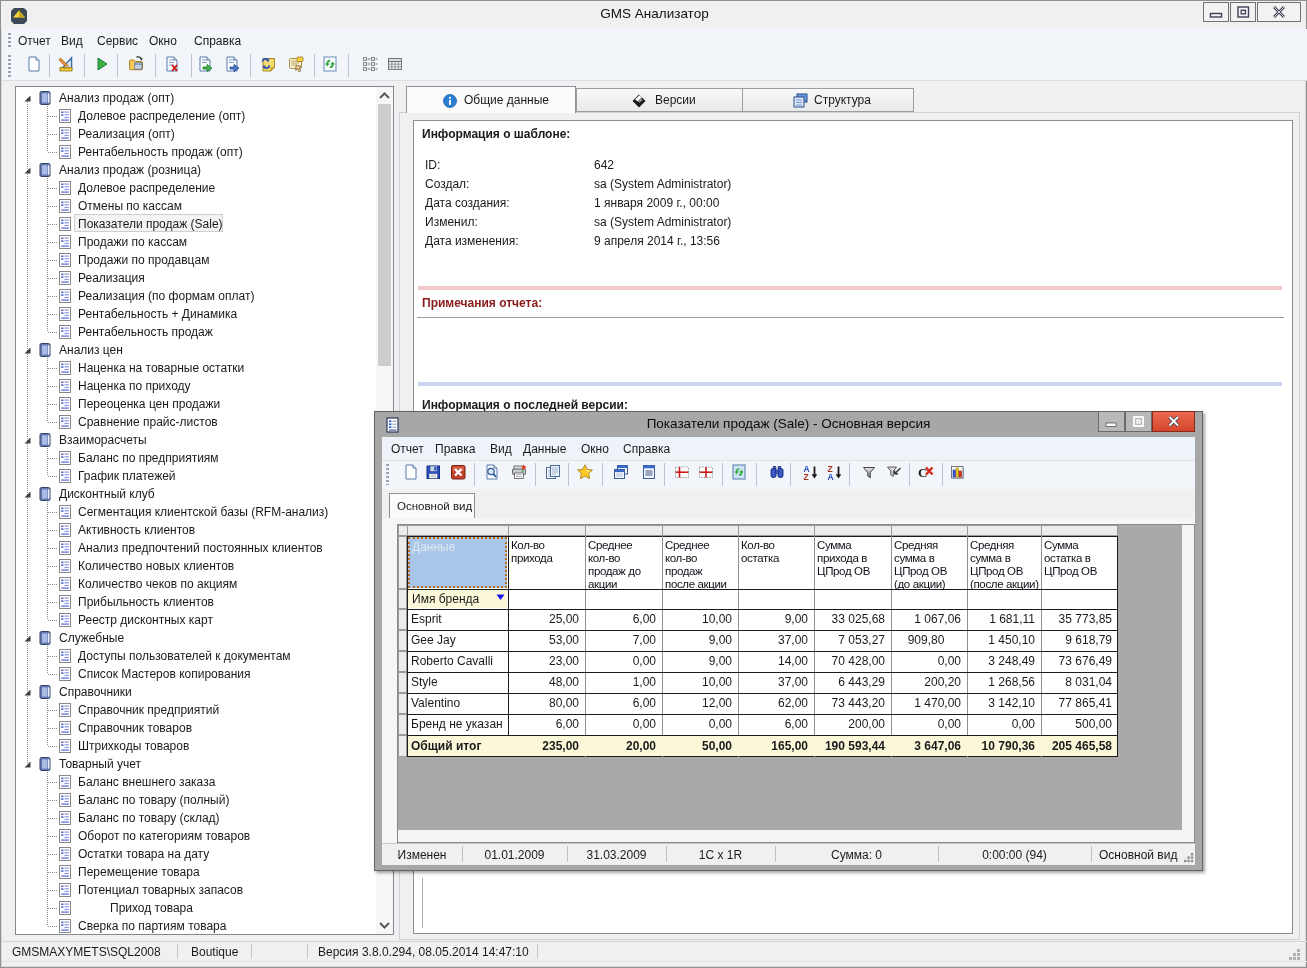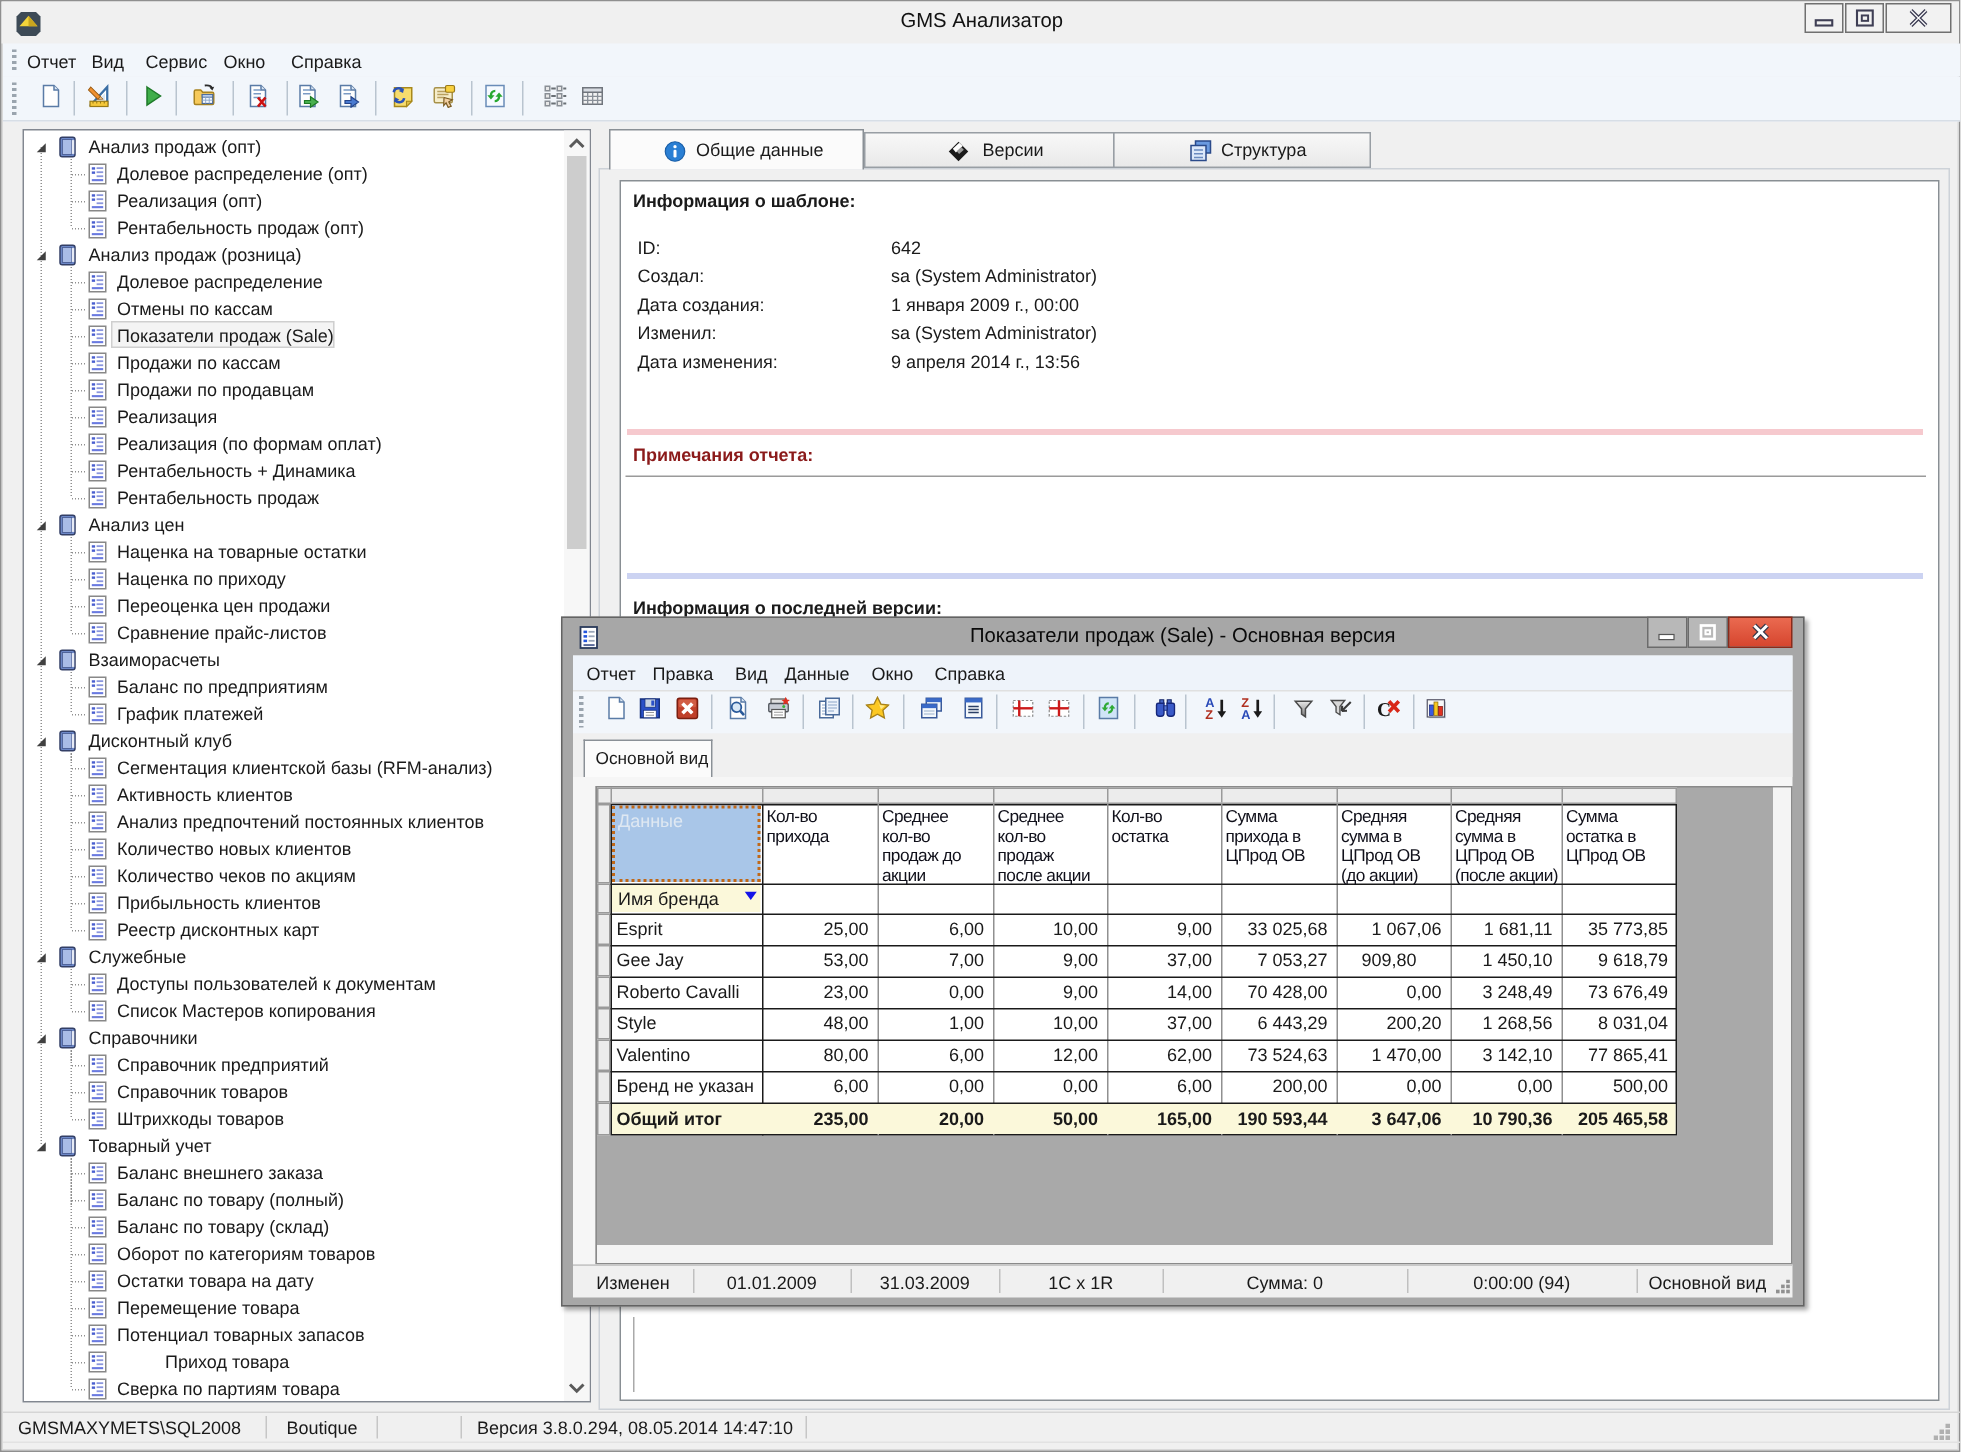--- a/index.html
+++ b/index.html
@@ -943,21 +943,21 @@
 <div class="abs t12" style="left:737px;top:674px;width:70px;text-align:right;white-space:nowrap;">37,00</div>
 <div class="abs t12" style="left:813px;top:674px;width:71px;text-align:right;white-space:nowrap;">6 443,29</div>
 <div class="abs t12" style="left:890px;top:674px;width:70px;text-align:right;white-space:nowrap;">200,20</div>
 <div class="abs t12" style="left:966px;top:674px;width:68px;text-align:right;white-space:nowrap;">1 268,56</div>
 <div class="abs t12" style="left:1040px;top:674px;width:71px;text-align:right;white-space:nowrap;">8 031,04</div>
 <div class="abs t12" style="left:410px;top:695px;white-space:nowrap;">Valentino</div>
 <div class="abs t12" style="left:507px;top:695px;width:71px;text-align:right;white-space:nowrap;">80,00</div>
 <div class="abs t12" style="left:584px;top:695px;width:71px;text-align:right;white-space:nowrap;">6,00</div>
 <div class="abs t12" style="left:661px;top:695px;width:70px;text-align:right;white-space:nowrap;">12,00</div>
 <div class="abs t12" style="left:737px;top:695px;width:70px;text-align:right;white-space:nowrap;">62,00</div>
-<div class="abs t12" style="left:813px;top:695px;width:71px;text-align:right;white-space:nowrap;">73 524,63</div>
+<div class="abs t12" style="left:813px;top:695px;width:71px;text-align:right;white-space:nowrap;">73 443,20</div>
 <div class="abs t12" style="left:890px;top:695px;width:70px;text-align:right;white-space:nowrap;">1 470,00</div>
 <div class="abs t12" style="left:966px;top:695px;width:68px;text-align:right;white-space:nowrap;">3 142,10</div>
 <div class="abs t12" style="left:1040px;top:695px;width:71px;text-align:right;white-space:nowrap;">77 865,41</div>
 <div class="abs t12" style="left:410px;top:716px;white-space:nowrap;">Бренд не указан</div>
 <div class="abs t12" style="left:507px;top:716px;width:71px;text-align:right;white-space:nowrap;">6,00</div>
 <div class="abs t12" style="left:584px;top:716px;width:71px;text-align:right;white-space:nowrap;">0,00</div>
 <div class="abs t12" style="left:661px;top:716px;width:70px;text-align:right;white-space:nowrap;">0,00</div>
 <div class="abs t12" style="left:737px;top:716px;width:70px;text-align:right;white-space:nowrap;">6,00</div>
 <div class="abs t12" style="left:813px;top:716px;width:71px;text-align:right;white-space:nowrap;">200,00</div>
 <div class="abs t12" style="left:890px;top:716px;width:70px;text-align:right;white-space:nowrap;">0,00</div>

